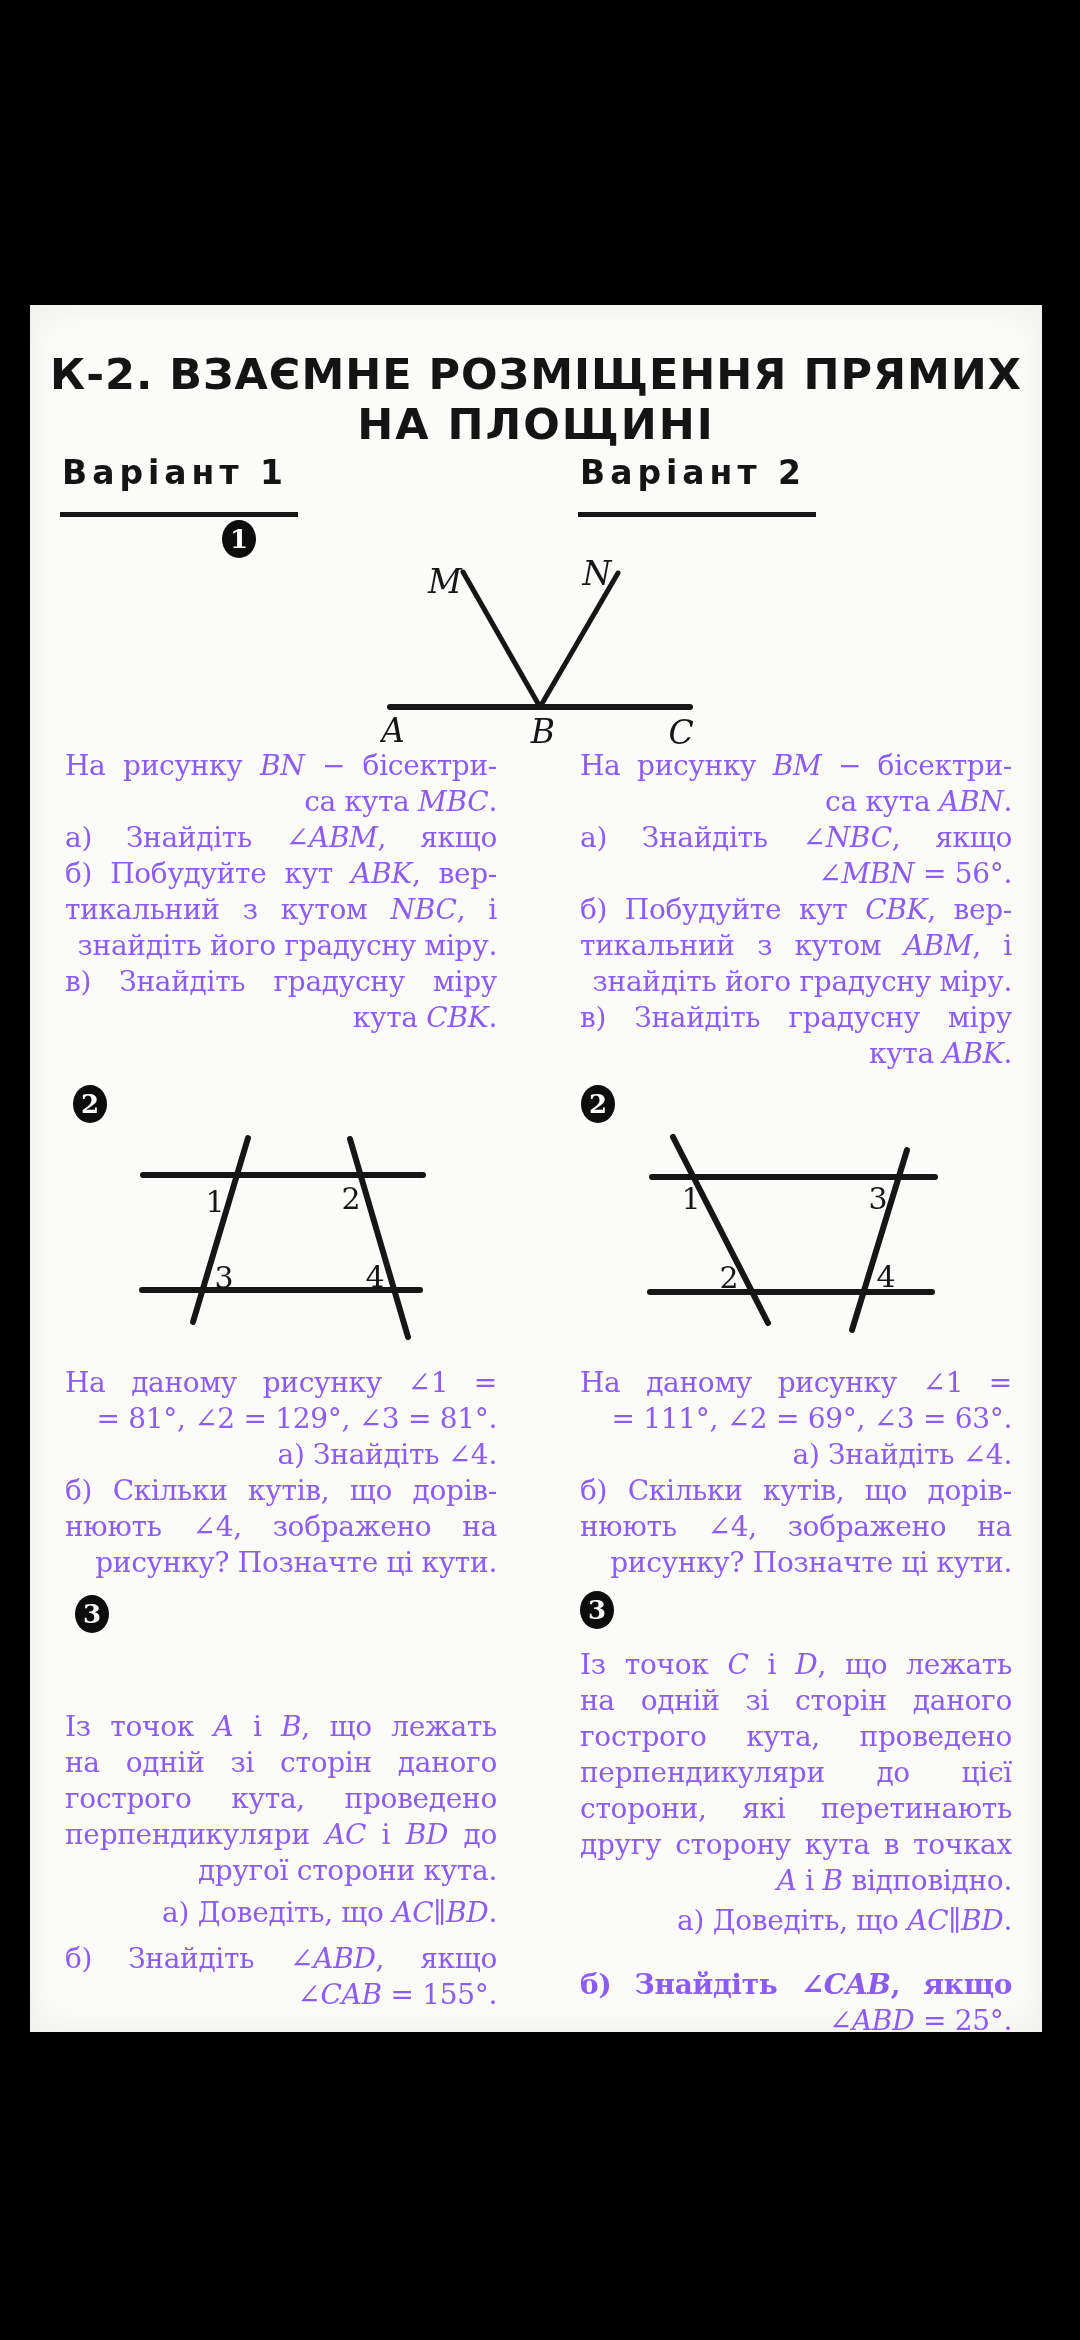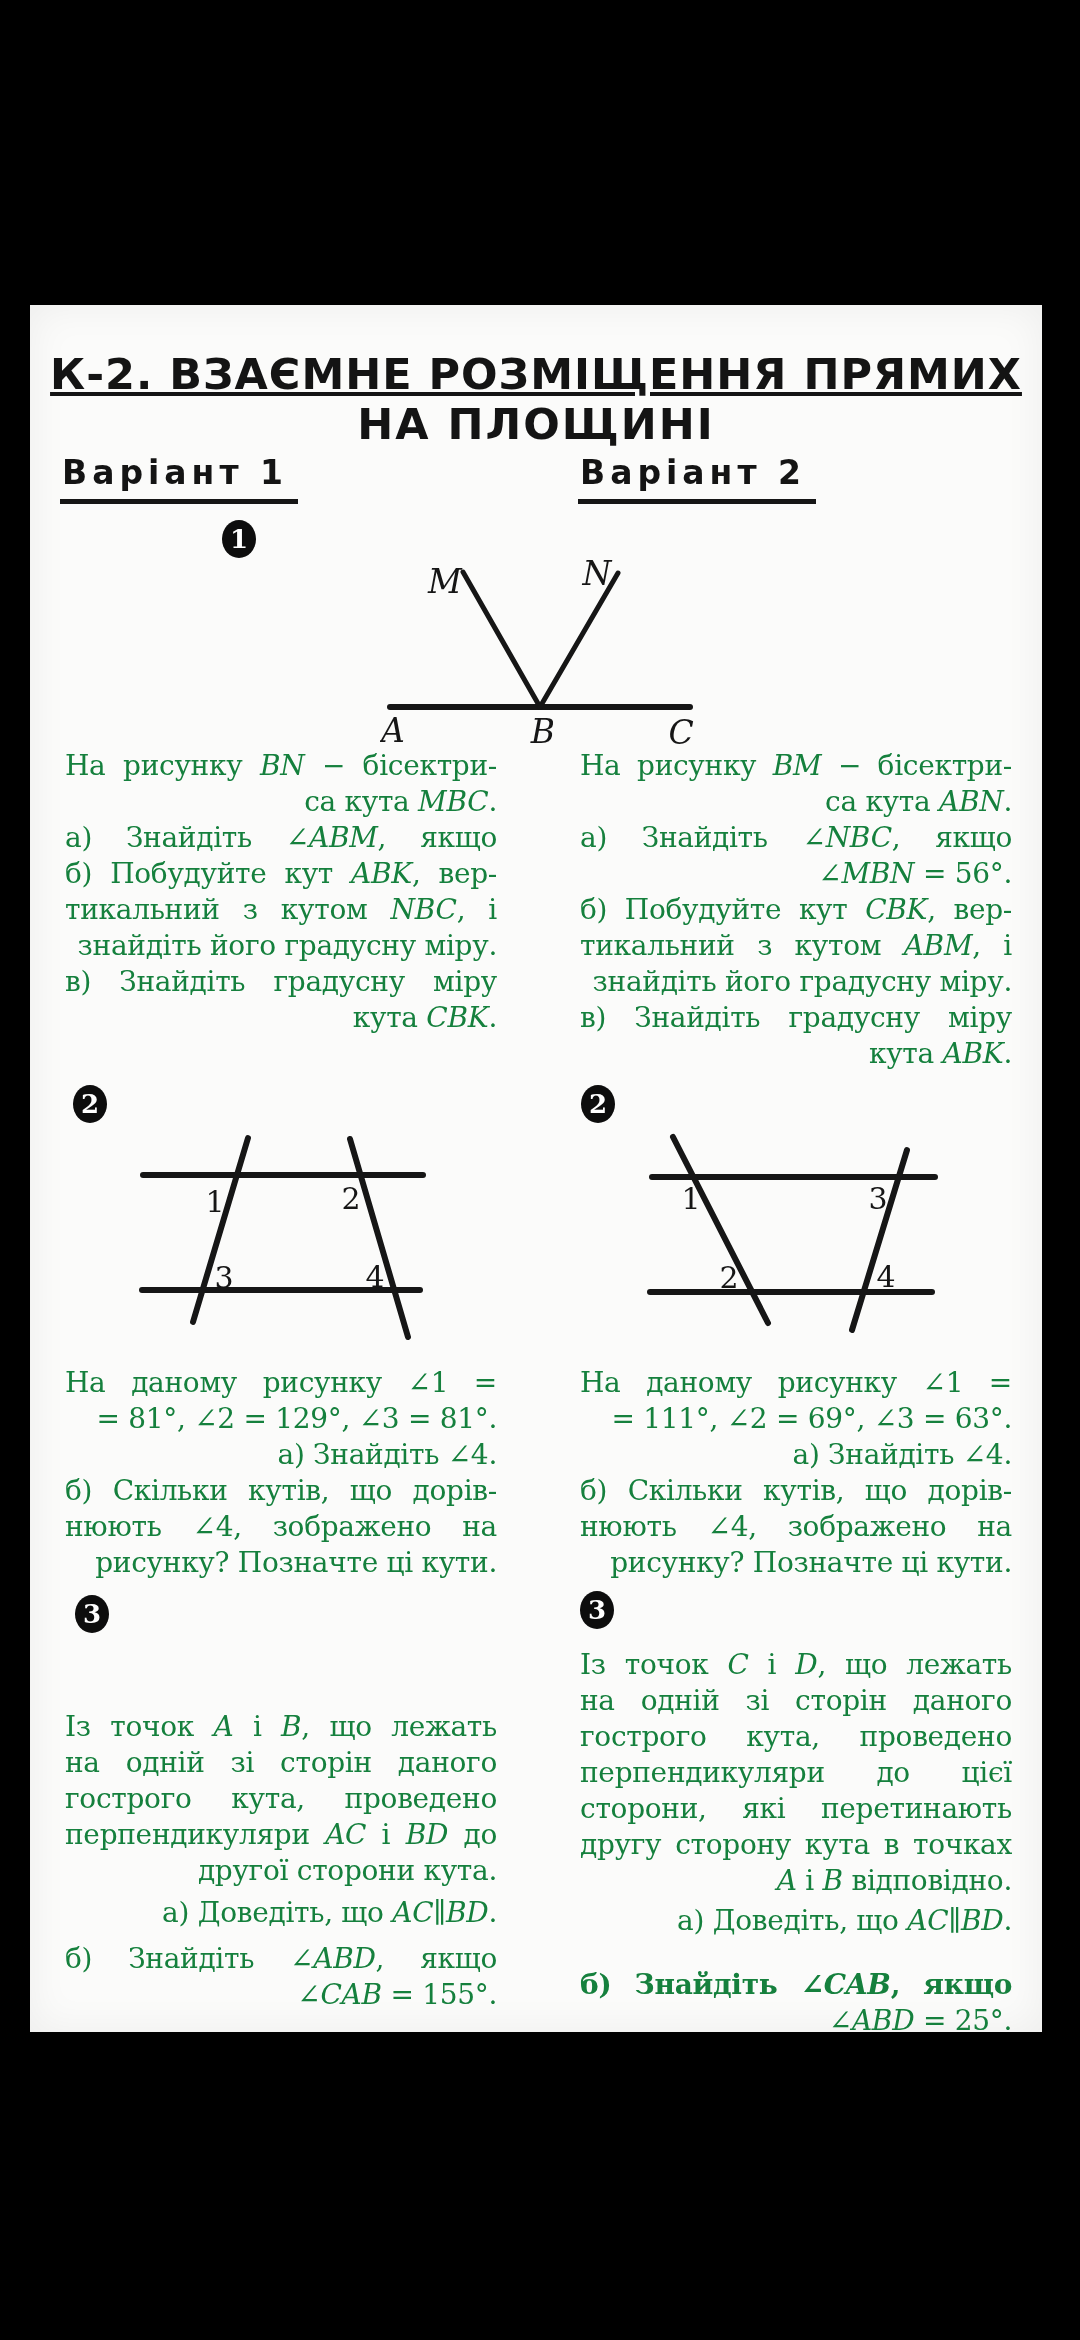--- a/index.html
+++ b/index.html
@@ -2,44 +2,44 @@
 <html><head>
 <meta charset="utf-8">
 <style>
   html,body{margin:0;padding:0;background:#000;}
   .screen{position:relative;width:1080px;height:2340px;background:#000;overflow:hidden;
           font-family:"DejaVu Serif",serif;}
   .page{position:absolute;left:30px;top:305px;width:1012px;height:1727px;
         background:#fbfbfa;box-shadow:inset 0 0 40px rgba(0,0,0,0.06);}
   .title{position:absolute;left:0;width:100%;text-align:center;color:#141414;
          font-family:"DejaVu Sans",sans-serif;font-weight:bold;}
-  .t1{top:44px;font-size:43px;letter-spacing:1px;text-decoration:underline;}
+  .t1{top:44px;font-size:43px;letter-spacing:1px;}
   .t2{top:94px;font-size:43px;letter-spacing:2px;}
   .vheader{position:absolute;top:148px;color:#141414;
            font-family:"DejaVu Sans",sans-serif;font-weight:bold;font-size:33px;
-           letter-spacing:5px;border-bottom:5px solid #161616;padding:0 10px 7px 2px;}
+           letter-spacing:5px;border-bottom:5px solid #161616;padding:0 10px 20px 2px;}
   .vh1{left:30px;}
   .vh2{left:548px;}
   .badge{position:absolute;width:34px;height:38px;background:#0d0d0d;border-radius:50%;
          color:#fff;display:flex;align-items:center;justify-content:center;
          font-family:"DejaVu Serif",serif;font-weight:bold;font-size:26px;line-height:1;}
   .b1 {left:192px;top:215px;}
   .b2l{left:43px; top:780px;}
   .b2r{left:551px;top:780px;}
   .b3l{left:45px; top:1290px;}
   .b3r{left:550px;top:1286px;}
   .fig{position:absolute;}
   .f1 {left:350px;top:245px;}
   .f2l{left:100px;top:825px;}
   .f2r{left:610px;top:825px;}
   .fig line{stroke:#161616;stroke-linecap:round;}
   .fig text{fill:#161616;font-family:"DejaVu Serif",serif;}
   .ptlabel{font-style:italic;font-size:33px;}
   .numlabel{font-size:30px;}
-  .col{position:absolute;width:432px;color:#15803d;font-size:28px;letter-spacing:-0.3px;}
+  .col{position:absolute;width:432px;color:#8b5cf6;font-size:28px;letter-spacing:-0.3px;}
   .p1l{left:35px; top:443px;}
   .p1r{left:550px;top:443px;}
   .p2l{left:35px; top:1060px;}
   .p2r{left:550px;top:1060px;}
   .p3l{left:35px; top:1404px;}
   .p3r{left:550px;top:1342px;}
   .tline{line-height:36px;text-align:right;}
   .tline.just{text-align:justify;text-align-last:justify;}
   .tline i{font-style:italic;}
 </style>

